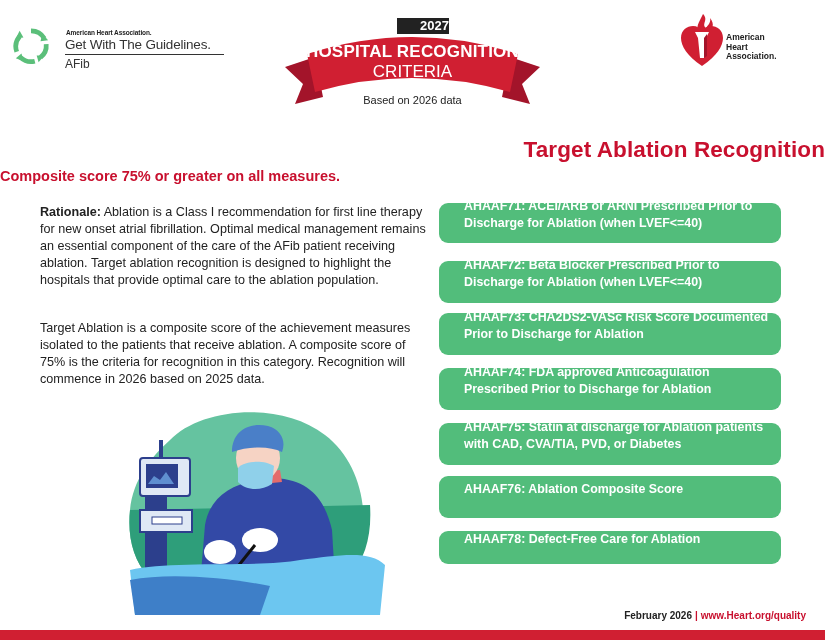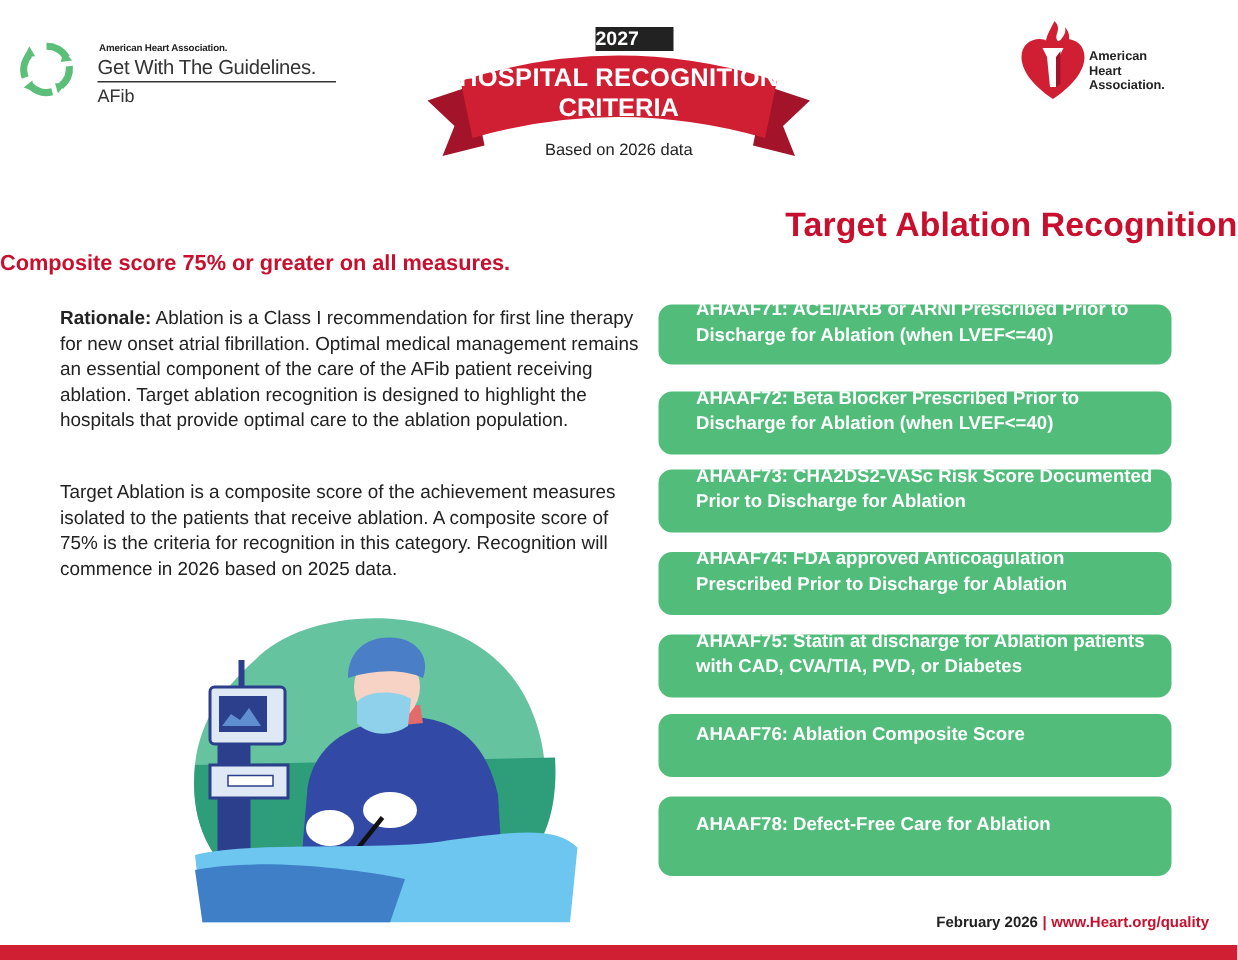--- a/index.html
+++ b/index.html
@@ -9,23 +9,23 @@
   
   .gwtg-logo { position: absolute; left: 12px; top: 24px; width: 210px; height: 50px; }
   .gwtg-logo .cycle { position: absolute; left: 0; top: 3px; width: 38px; height: 38px; }
   .gwtg-logo .aha-small { position: absolute; left: 54px; top: 5px; font-size: 6.5px; font-weight: bold; color: #222; letter-spacing: -0.1px; font-family: "Liberation Sans", sans-serif; white-space: nowrap; }
   .gwtg-logo .gwtg-title { position: absolute; left: 53px; top: 13px; font-size: 13.5px; color: #333; font-family: "Liberation Sans", sans-serif; letter-spacing: -0.2px; white-space: nowrap; padding-bottom: 2px; border-bottom: 1px solid #333; width: 159px; }
   .gwtg-logo .gwtg-sub { position: absolute; left: 53px; top: 33px; font-size: 12px; color: #333; font-family: "Liberation Sans", sans-serif; }
 
   
   .banner { position: absolute; left: 285px; top: 12px; width: 255px; height: 100px; }
   .banner svg { position: absolute; left: 0; top: 0; }
-  .banner .year { position: absolute; left: 112px; top: 6px; width: 52px; height: 16px; background: #222; color: #fff; font-weight: bold; font-size: 13px; text-align: left; line-height: 16px; font-family: "Liberation Sans", sans-serif; }
+  .banner .year { position: absolute; left: 112px; top: 6px; width: 52px; height: 16px; background: #222; color: #fff; font-weight: bold; font-size: 13px; text-align: right; line-height: 16px; font-family: "Liberation Sans", sans-serif; }
   .banner .ribbon-text1 { position: absolute; left: 0; width: 255px; top: 30px; text-align: center; color: #fff; font-weight: bold; font-size: 17px; font-family: "Liberation Sans", sans-serif; letter-spacing: 0.2px; transform: rotate(0deg); }
-  .banner .ribbon-text2 { position: absolute; left: 0; width: 255px; top: 50px; text-align: center; color: #fff; font-weight: bold; font-size: 17px; font-family: "Liberation Sans", sans-serif; }
+  .banner .ribbon-text2 { position: absolute; left: 0; width: 255px; top: 50px; text-align: center; color: #fff; font-weight: normal; font-size: 17px; font-family: "Liberation Sans", sans-serif; }
   .banner .based { position: absolute; left: 0; width: 255px; top: 82px; text-align: center; font-size: 11px; color: #222; font-family: "Liberation Sans", sans-serif; }
 
   
   .aha-logo { position: absolute; left: 679px; top: 12px; width: 100px; height: 56px; }
   .aha-logo svg { position: absolute; left: 0; top: 0; }
   .aha-logo .aha-text { position: absolute; left: 47px; top: 21px; font-size: 8.5px; font-weight: bold; line-height: 9.5px; color: #222; font-family: "Liberation Sans", sans-serif; }
 
   
   .title { position: absolute; left: 0; width: 825px; top: 137px; text-align: right; color: #c8102e; font-weight: bold; font-size: 22.5px; font-family: "Liberation Sans", sans-serif; letter-spacing: 0.1px; }
   .subtitle { position: absolute; left: 0; width: 825px; top: 168px; color: #c8102e; font-weight: bold; font-size: 14.5px; font-family: "Liberation Sans", sans-serif; }
@@ -160,21 +160,21 @@
   </div>
   <div class="measure" style="top:165px;height:42px;">
     <span class="measure-text"><span class="code">AHAAF74</span><span class="desc">: FDA approved Anticoagulation Prescribed Prior to Discharge for Ablation</span></span>
   </div>
   <div class="measure" style="top:220px;height:42px;">
     <span class="measure-text"><span class="code">AHAAF75</span><span class="desc">: Statin at discharge for Ablation patients with CAD, CVA/TIA, PVD, or Diabetes</span></span>
   </div>
   <div class="measure" style="top:273px;height:42px;">
     <span class="measure-text"><span class="code">AHAAF76</span><span class="desc">: Ablation Composite Score</span></span>
   </div>
-  <div class="measure" style="top:328px;height:53px;">
+  <div class="measure" style="top:328px;height:33px;">
     <span class="measure-text"><span class="code">AHAAF78</span><span class="desc">: Defect-Free Care for Ablation</span></span>
   </div>
 </div>
 
 <div class="footer-text">
   <span>February 2026</span><span class="sep">|</span><span class="url">www.Heart.org/quality</span>
 </div>
 <div class="footer-bar"></div>
 
 </body></html>

